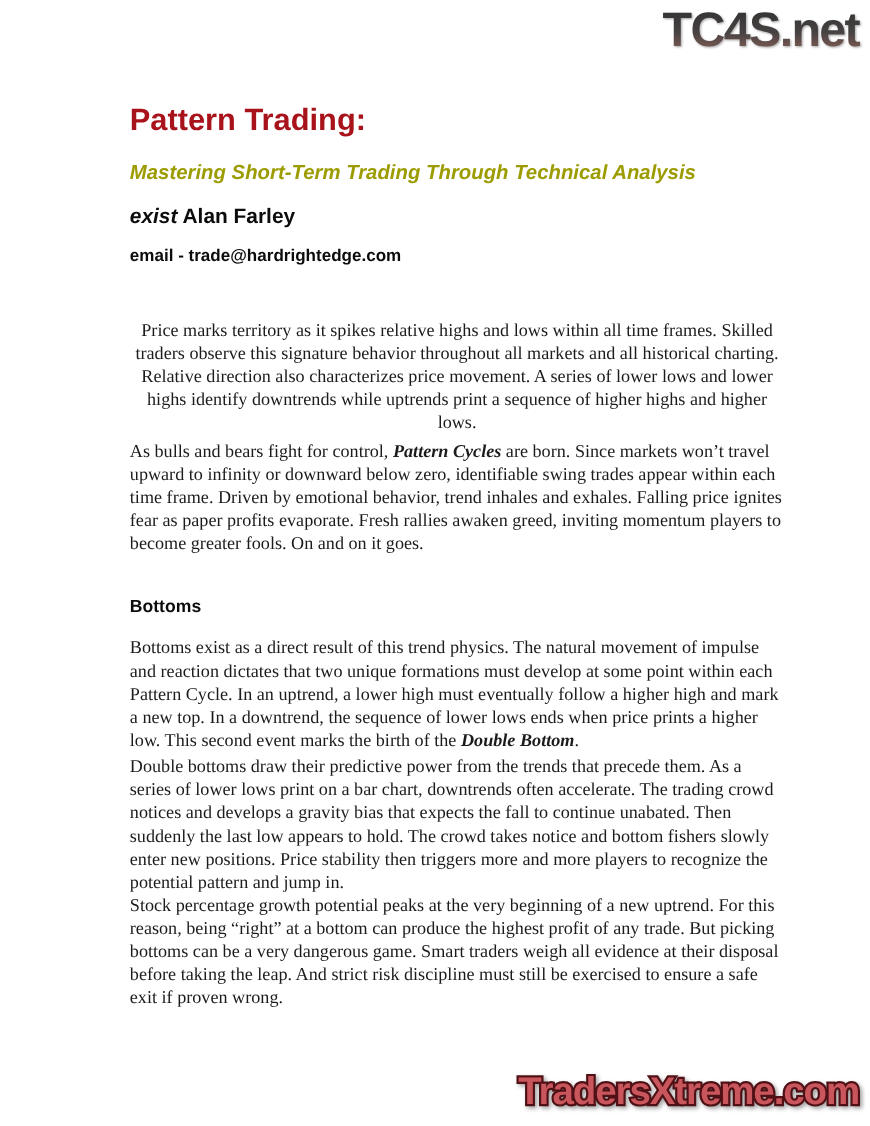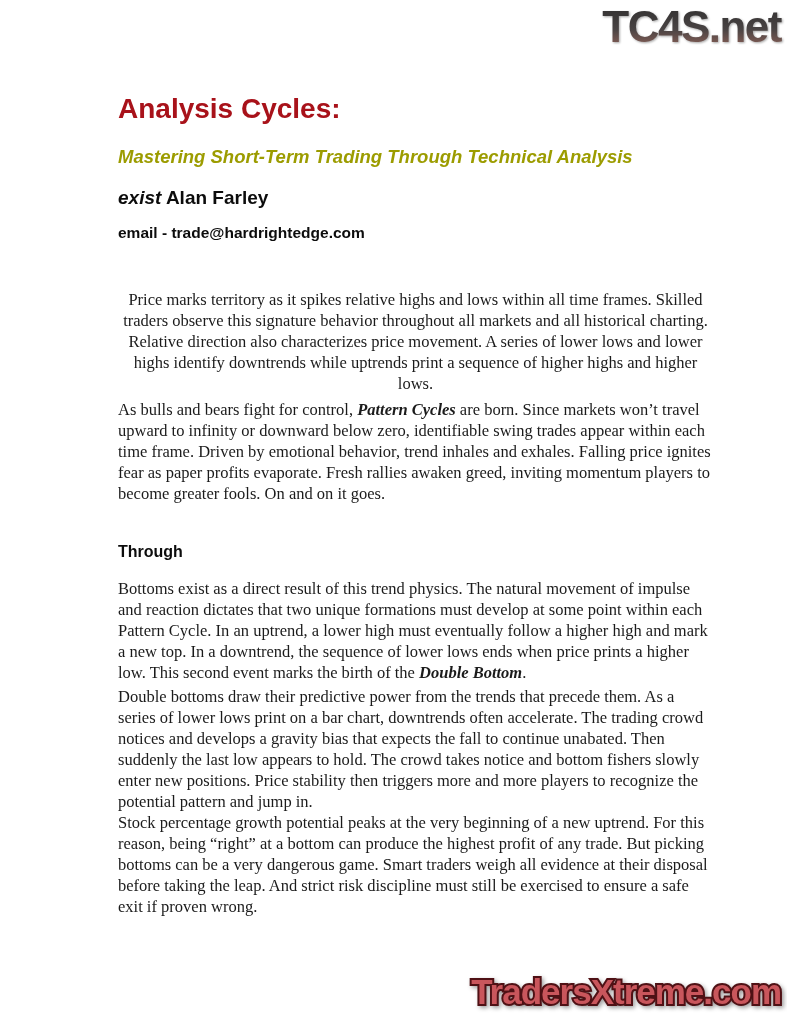--- a/index.html
+++ b/index.html
@@ -69,39 +69,39 @@
         <linearGradient id="tcgrad" x1="0" y1="0" x2="0" y2="1">
           <stop offset="0" stop-color="#2e2e2e"></stop>
           <stop offset="0.55" stop-color="#484343"></stop>
           <stop offset="1" stop-color="#96655b"></stop>
         </linearGradient>
       </defs>
       <text x="196" y="40" text-anchor="end" font-family="Liberation Sans, sans-serif" font-weight="bold" font-size="44" letter-spacing="-1.5" fill="url(#tcgrad)" style="filter: drop-shadow(1px 1px 1px rgba(0,0,0,0.35));">TC4S.net</text>
     </svg>
   </div>
 
-  <h1 class="title">Analysis Cycles:</h1>
+  <h1 class="title">Pattern Trading:</h1>
   <h2 class="subtitle">Mastering Short-Term Trading Through Technical Analysis</h2>
   <div class="byline"><span class="prefix">exist</span> <span>Alan Farley</span></div>
   <div class="email">email - trade@hardrightedge.com</div>
 
   <p class="serif p1">Price marks territory as it spikes relative highs and lows within all time frames. Skilled
 traders observe this signature behavior throughout all markets and all historical charting.
 Relative direction also characterizes price movement. A series of lower lows and lower
 highs identify downtrends while uptrends print a sequence of higher highs and higher
 lows.</p>
 
   <p class="serif p2"><span>As bulls and bears fight for control, </span><span class="bi">Pattern Cycles</span><span> are born. Since markets won’t travel
 upward to infinity or downward below zero, identifiable swing trades appear within each
 time frame. Driven by emotional behavior, trend inhales and exhales. Falling price ignites
 fear as paper profits evaporate. Fresh rallies awaken greed, inviting momentum players to
 become greater fools. On and on it goes.</span></p>
 
 
-  <h3 class="section-heading">Through</h3>
+  <h3 class="section-heading">Bottoms</h3>
 
   <p class="serif p3"><span>Bottoms exist as a direct result of this trend physics. The natural movement of impulse
 and reaction dictates that two unique formations must develop at some point within each
 Pattern Cycle. In an uptrend, a lower high must eventually follow a higher high and mark
 a new top. In a downtrend, the sequence of lower lows ends when price prints a higher
 low. This second event marks the birth of the </span><span class="bi">Double Bottom</span><span>.</span></p>
 
   <p class="serif p5">Stock percentage growth potential peaks at the very beginning of a new uptrend. For this
 reason, being “right” at a bottom can produce the highest profit of any trade. But picking
 bottoms can be a very dangerous game. Smart traders weigh all evidence at their disposal

